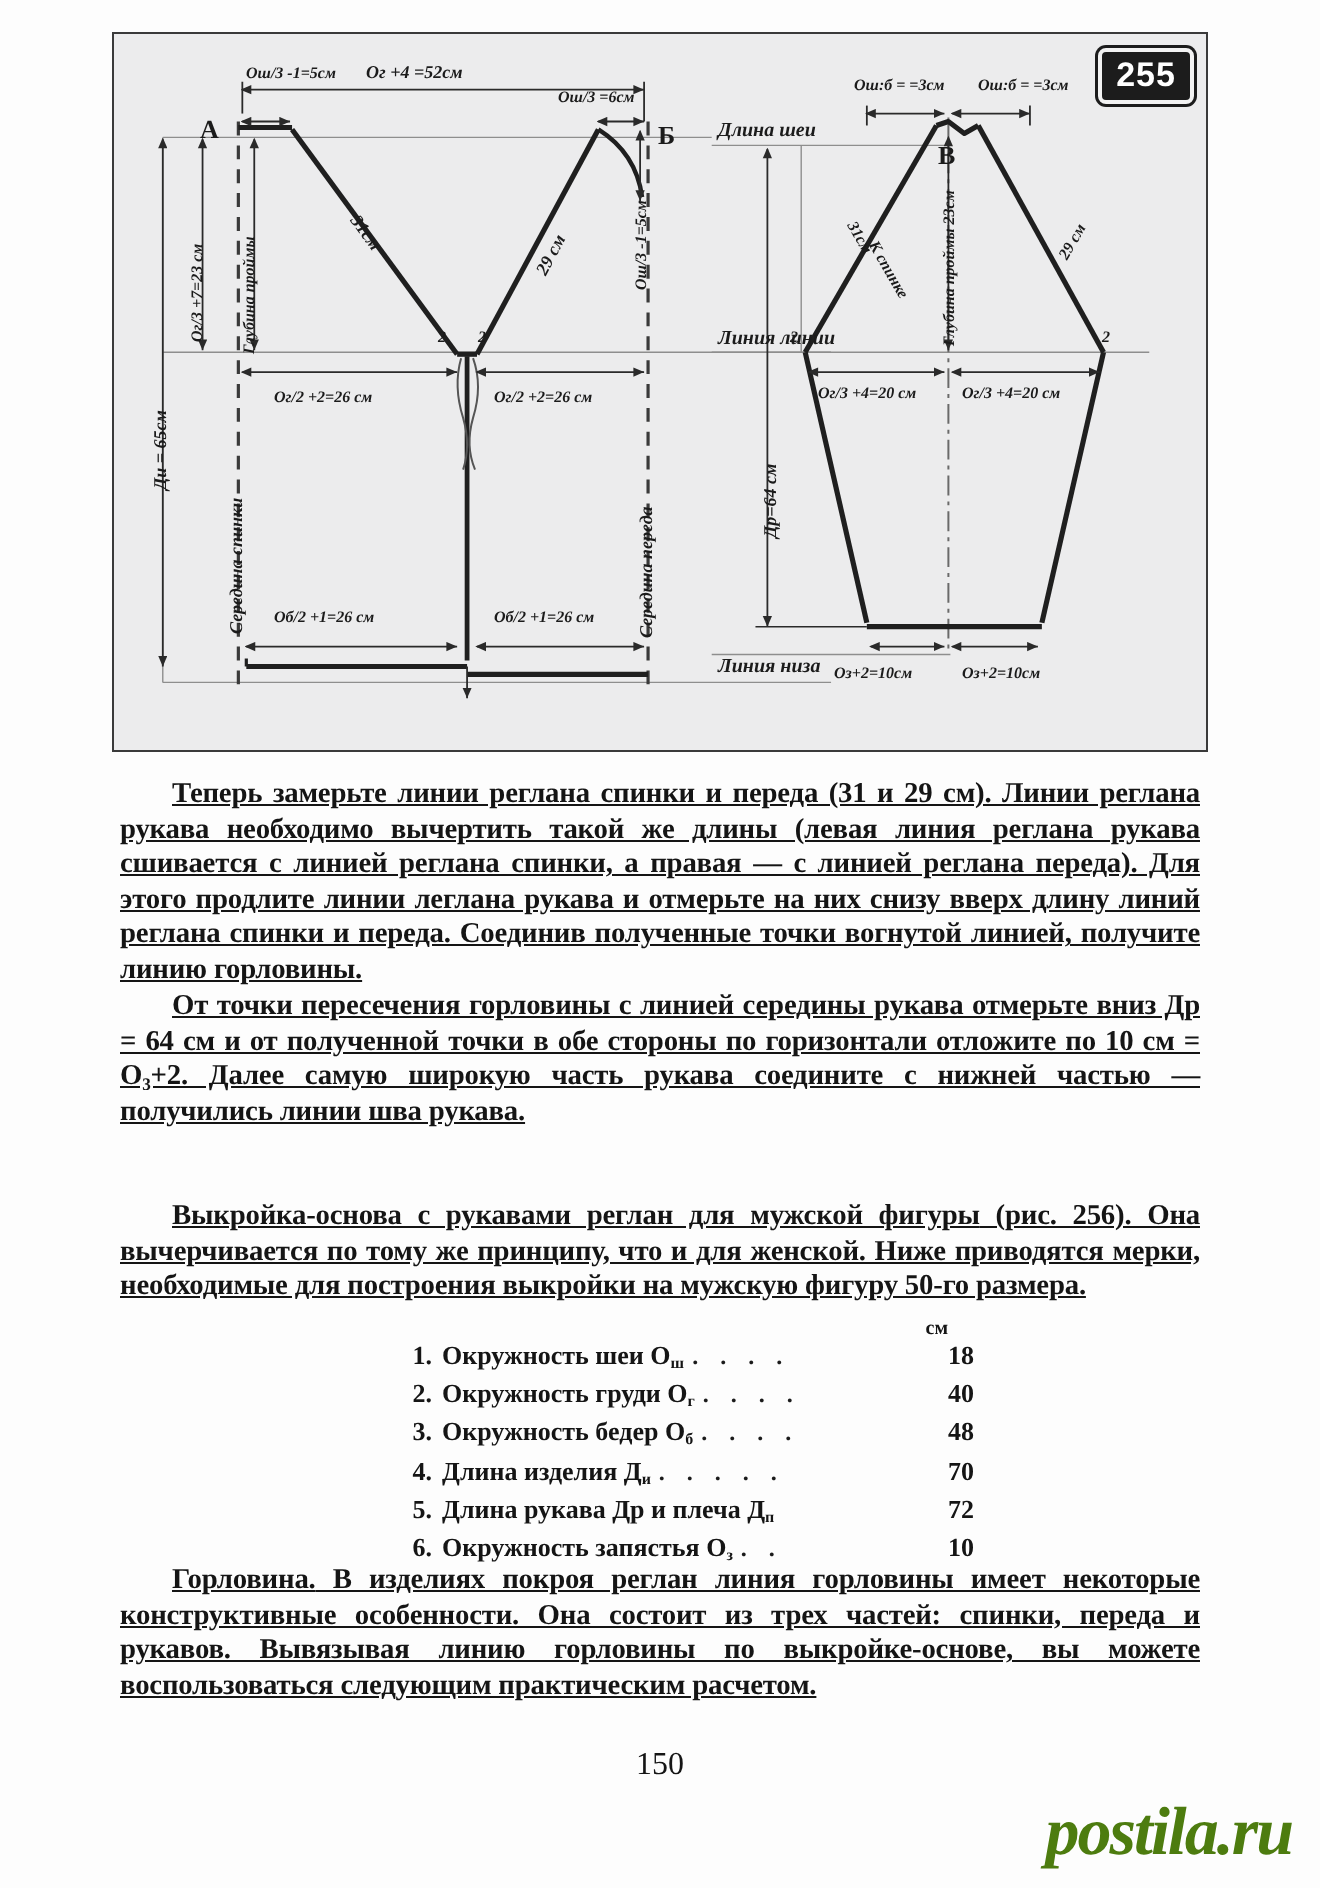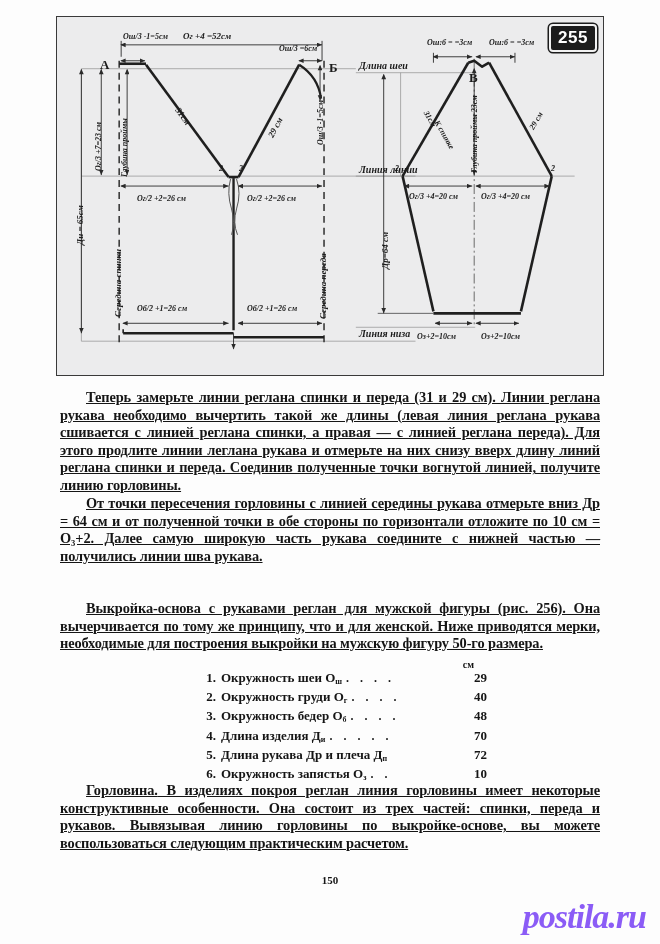--- a/index.html
+++ b/index.html
@@ -58,27 +58,27 @@
   .meas-row{display:flex;align-items:baseline;}
   .meas-row .no{width:16px;text-align:right;}
   .meas-row .nm{padding-left:5px;}
   .meas-row .dots{flex:1;overflow:hidden;white-space:nowrap;
     letter-spacing:4px;padding:0 4px;color:#1b1b1b;font-size:12px;}
   .meas-row .vl{width:26px;text-align:left;}
   sub{font-size:8px;vertical-align:-2px;}
 
   .pageno{
     position:absolute;left:0;width:660px;top:874px;text-align:center;
-    font-size:11px;font-weight:bold;
+    font-size:16px;font-weight:normal;
   }
   .watermark{
     position:absolute;right:14px;bottom:8px;
     font-family:"Liberation Serif","DejaVu Serif",serif;
     font-style:italic;font-weight:bold;font-size:34px;
-    color:#8b5cf6;letter-spacing:-1px;
+    color:#4d7c0f;letter-spacing:-1px;
   }
 </style>
 </head>
 <body>
 
 <div class="page">
 
   <div class="figure-wrap">
 
     <svg class="fig-svg" viewBox="0 0 548 360">
@@ -290,21 +290,21 @@
     <p><b>Выкройка-основа с рукавами реглан для мужской фигуры</b><span> (рис. 256). Она вычерчивается по тому же принципу, что и для женской. Ниже приводятся мерки, необходимые для построения выкройки на мужскую фигуру 50-го размера.</span></p>
   </div>
 
   <div class="meas">
     <div class="unit">см</div>
 
     <div class="meas-row">
       <span class="no">1.</span>
       <span class="nm"><span>Окружность шеи О</span><sub>ш</sub></span>
       <span class="dots">. . . .</span>
-      <span class="vl">29</span>
+      <span class="vl">18</span>
     </div>
 
     <div class="meas-row">
       <span class="no">2.</span>
       <span class="nm"><span>Окружность груди О</span><sub>г</sub></span>
       <span class="dots">. . . .</span>
       <span class="vl">40</span>
     </div>
 
     <div class="meas-row">

